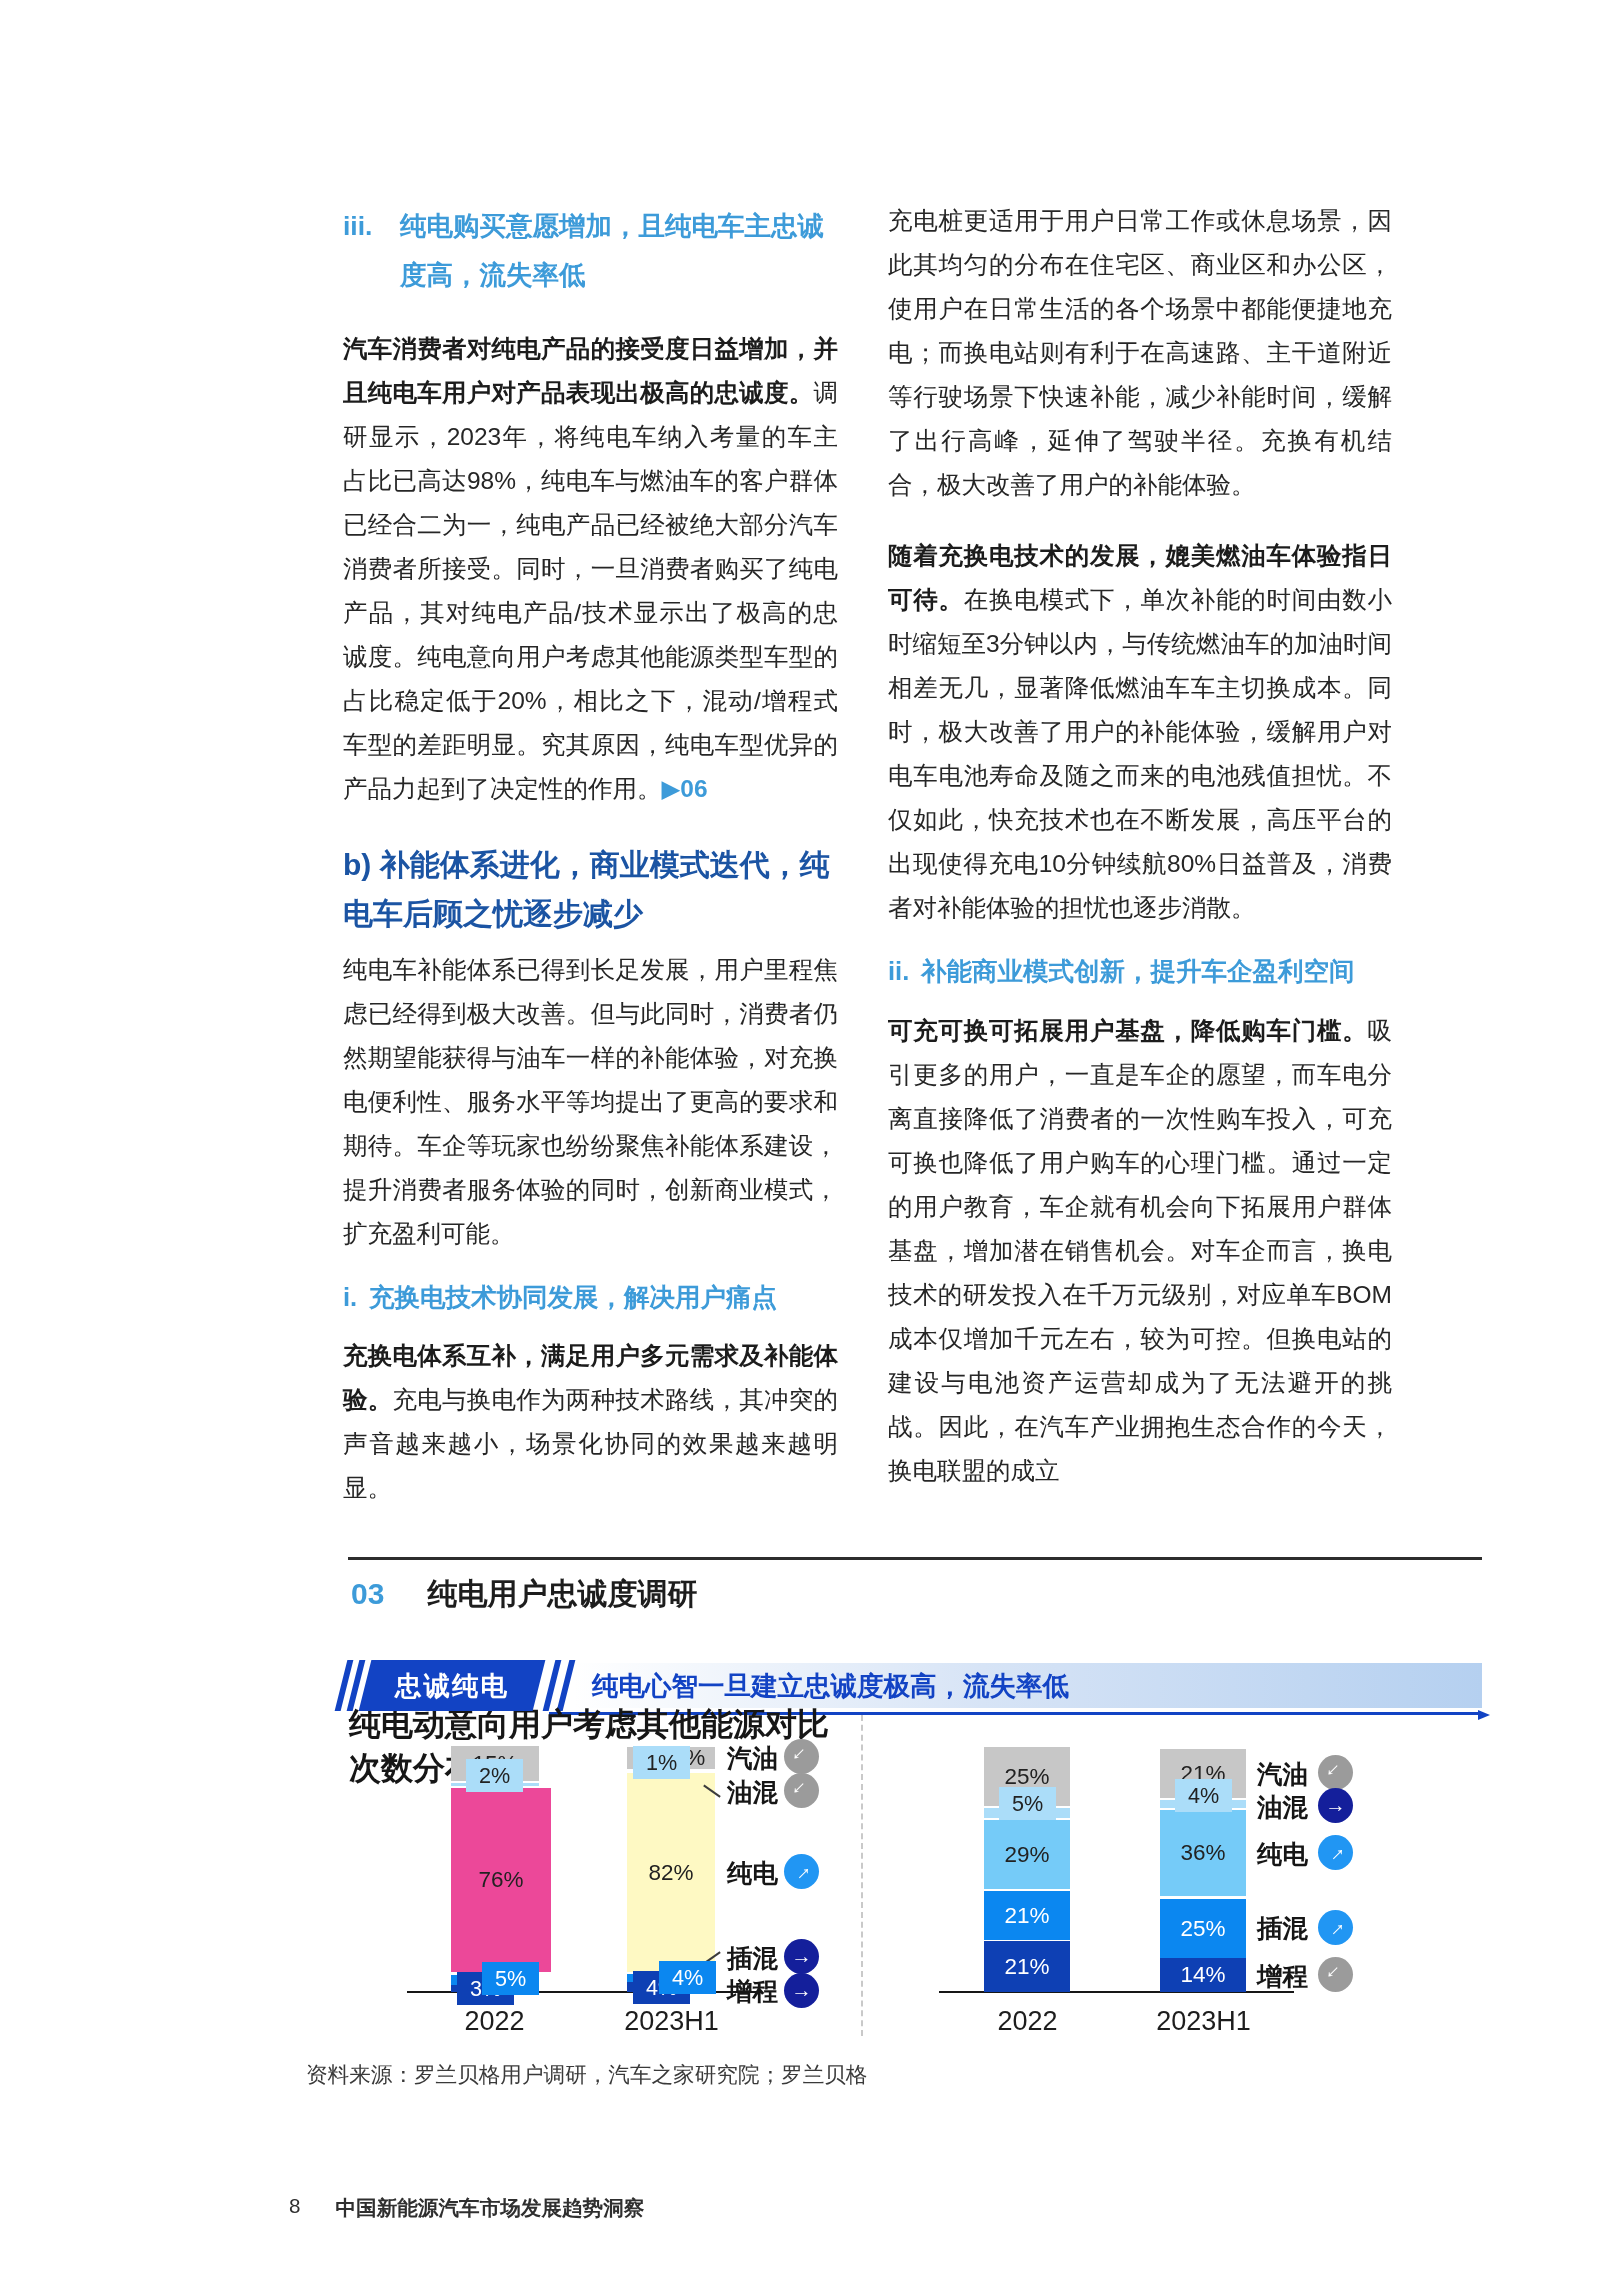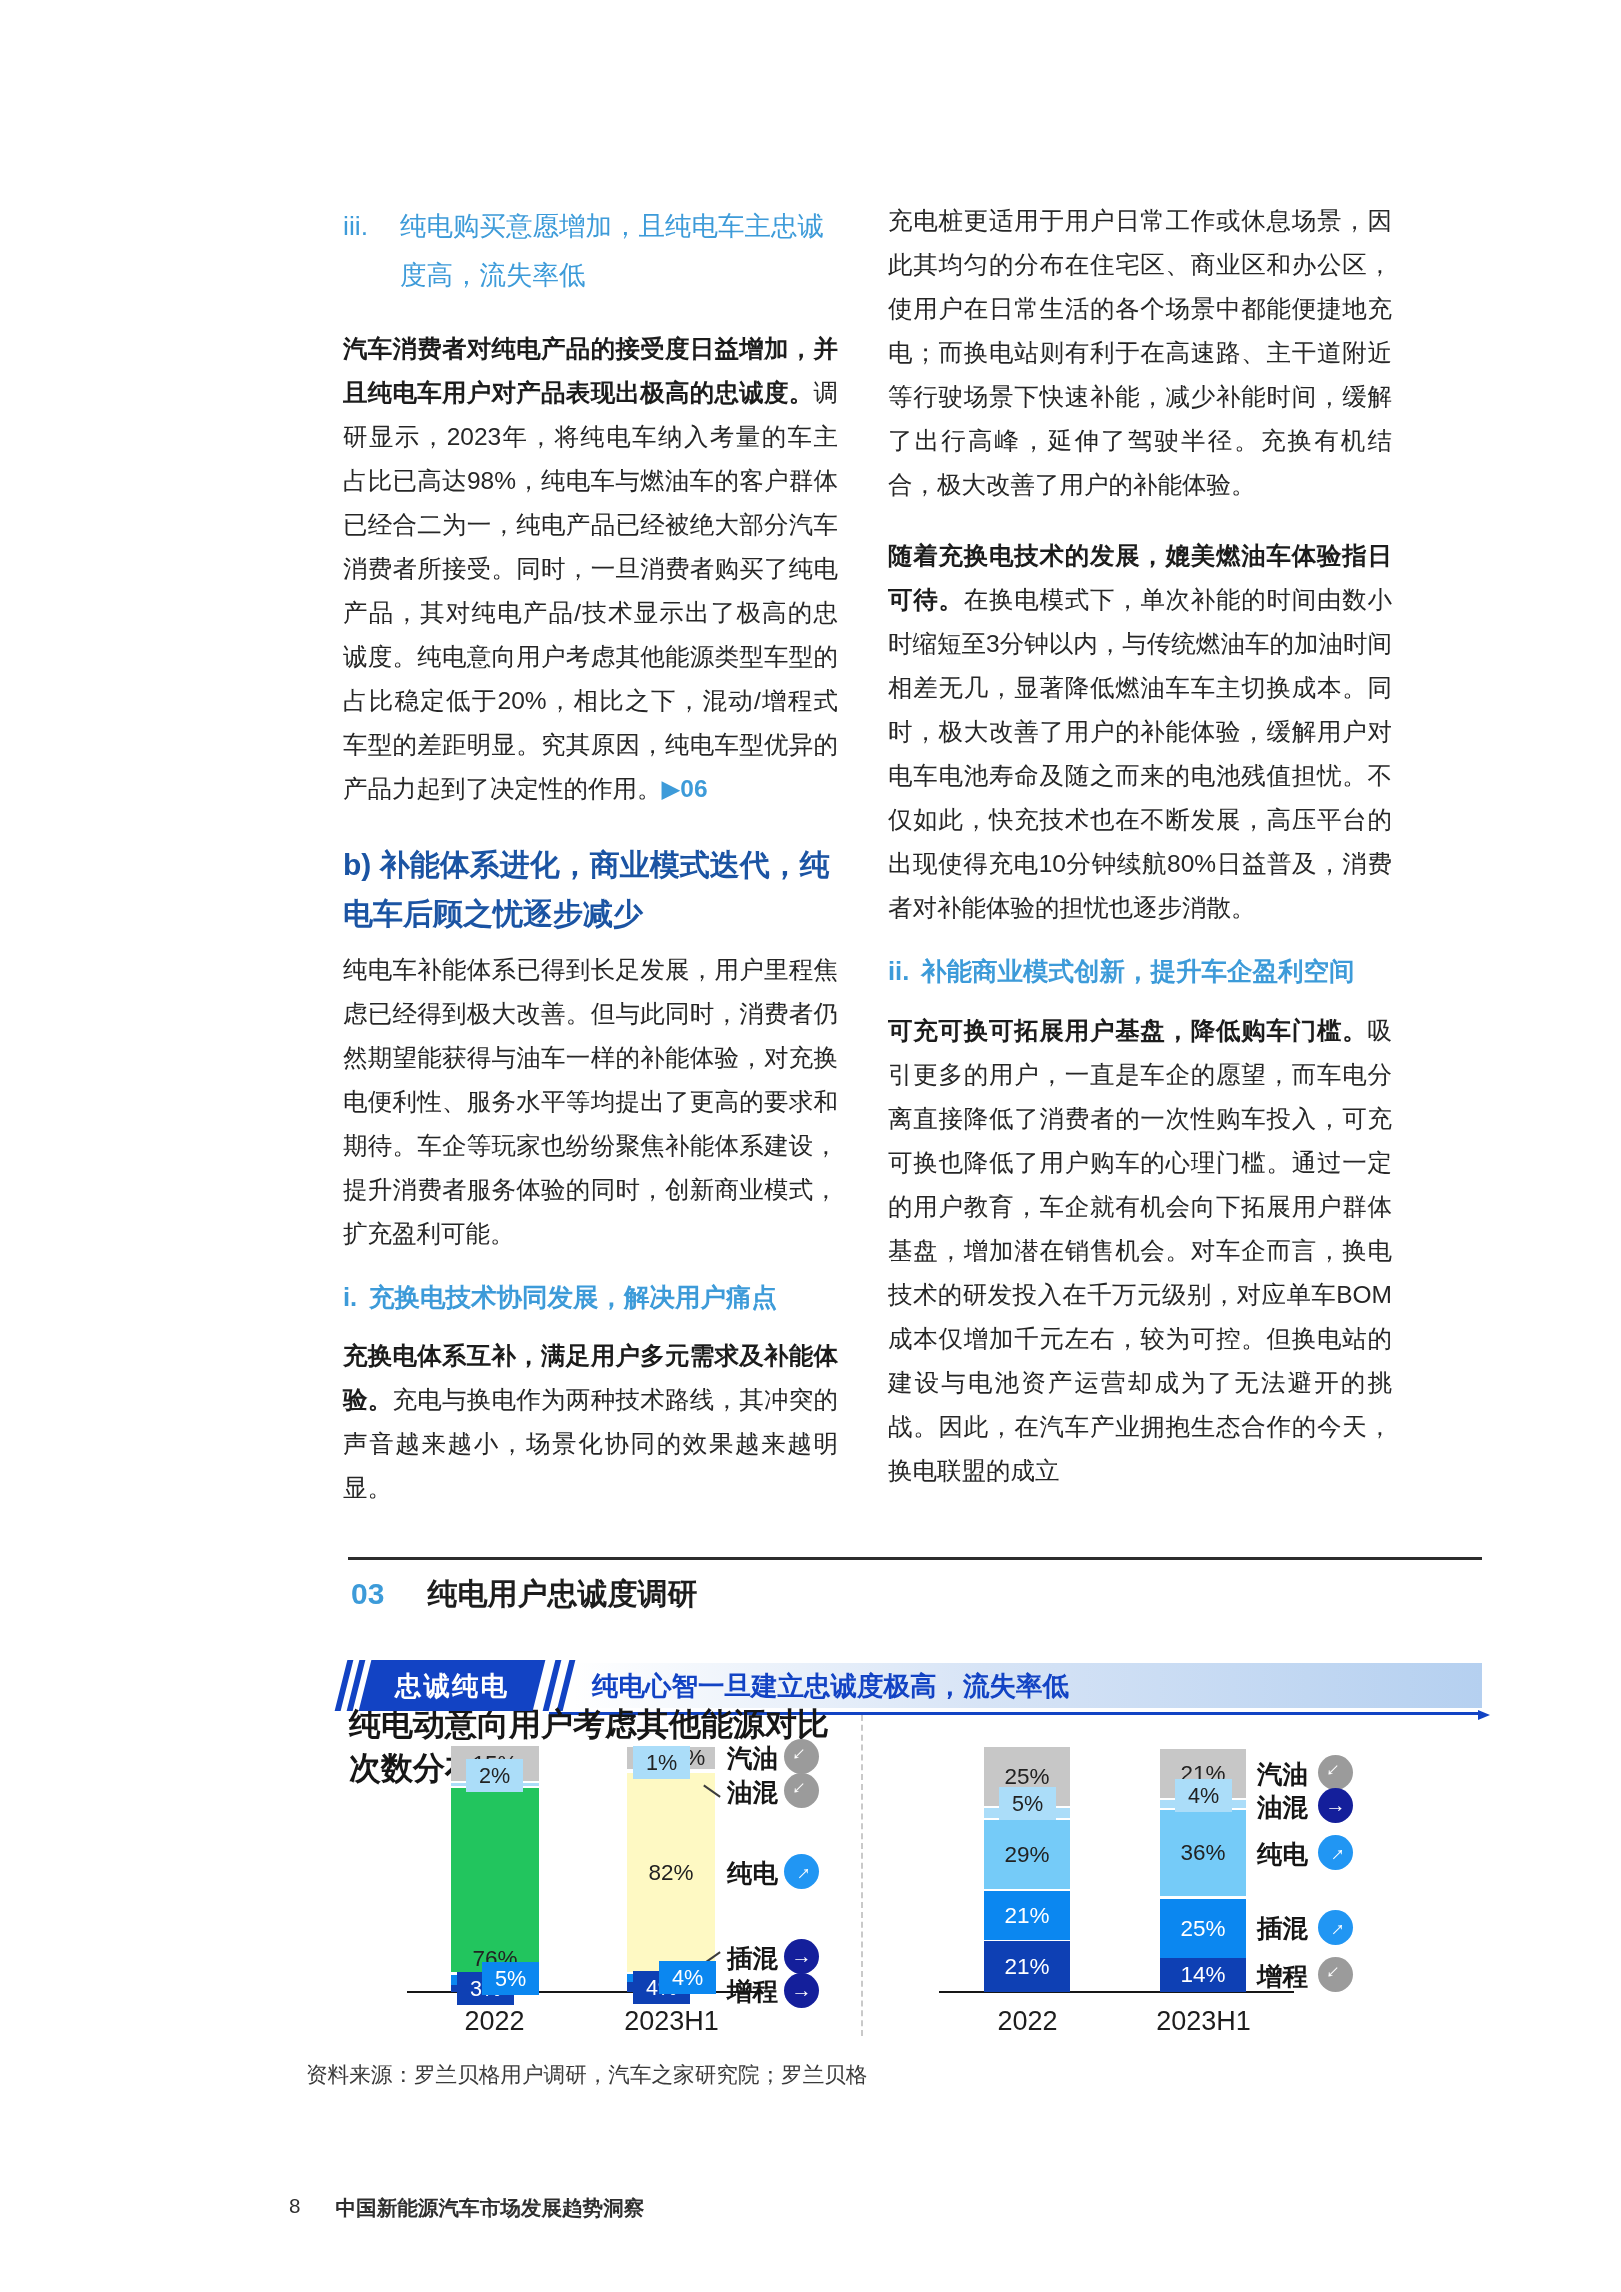--- a/index.html
+++ b/index.html
@@ -5,21 +5,21 @@
   html,body{margin:0;padding:0;width:1621px;height:2293px;background:#ffffff;
     font-family:"Liberation Sans","DejaVu Sans",sans-serif;color:#262626;overflow:hidden}
   .page{position:relative;width:1621px;height:2293px}
   .col{position:absolute}
   .col-left{left:343px;top:202px;width:495px}
   .col-right{left:888px;top:199px;width:504px}
   .para{font-size:24.5px;line-height:44px;text-align:justify;margin:0;color:#262626}
   .para .b{font-weight:700;color:#1c1c1c}
   .para .ref{color:#3d9bd9;font-weight:700}
   .para + .para{margin-top:27.4px}
-  .heading-sub{display:flex;color:#3d9bd9;font-weight:400;font-size:26.5px;line-height:49px;margin:0 0 27.4px}
+  .heading-sub{display:flex;color:#3d9bd9;font-weight:700;font-size:26.5px;line-height:49px;margin:0 0 27.4px}
   .hs-marker{flex:none;width:57px}
   .hs-text{width:431px}
   .heading-main{color:#1b54a3;font-weight:700;font-size:30px;line-height:49px;margin:29px 0 9.8px}
   .heading-sub2{display:flex;color:#3d9bd9;font-weight:700;font-size:25.5px;line-height:43px;margin:19.6px 0 15.7px}
   .hs2-marker{flex:none;margin-right:11.8px}
 
   .fig-rule{position:absolute;left:348px;top:1557px;width:1134px;height:2.9px;background:#2d2d2d}
   .fig-head{position:absolute;left:351px;top:1574px;font-size:30px;font-weight:700}
   .fig-num{color:#3d9bd9;margin-right:43px}
   .fig-title{color:#1d1d1d}
@@ -115,21 +115,21 @@
 
   <div class="fig-divider"></div>
 
   <div class="chart-panel" id="chart-left">
       <div class="chart-title">纯电动意向用户考虑其他能源对比次数分布[%]</div>
       <div class="axis" style="left: 64px; width: 353px; top: 290px;"></div>
       <div class="seg" style="left: 108px; width: 88px; bottom: 47px; height: 7.4px; background: rgb(14, 64, 180);"></div>
       <div class="boxlabel" style="background: rgb(14, 64, 180); color: rgb(255, 255, 255); left: 114px; top: 271px;">3%</div>
       <div class="seg sep" style="left: 108px; width: 88px; bottom: 54px; height: 12.3px; background: rgb(11, 135, 240);"></div>
       <div class="boxlabel" style="background: rgb(11, 135, 240); color: rgb(255, 255, 255); left: 139px; top: 261px;">5%</div>
-      <div class="seg sep" style="left: 108px; width: 88px; bottom: 67px; height: 186px; background: #22c55e; align-items: flex-end;">
+      <div class="seg sep" style="left: 108px; width: 100px; bottom: 67px; height: 186px; background: #ec4899;">
         <span class="seg-label">76%</span>
       </div>
       <div class="seg sep" style="left: 108px; width: 88px; bottom: 253px; height: 4.9px; background: rgb(171, 221, 249);"></div>
       <div class="boxlabel" style="background: rgb(171, 221, 249); color: rgb(34, 34, 34); left: 123px; top: 58px;">2%</div>
       <div class="seg sep" style="left: 108px; width: 88px; bottom: 258px; height: 37px; background: rgb(199, 199, 199);">
         <span class="seg-label">15%</span>
       </div>
       <div class="cat" style="left: 83px; top: 305px;">2022</div>
       <div class="seg" style="left: 284px; width: 88px; bottom: 47px; height: 9.8px; background: rgb(14, 64, 180);"></div>
       <div class="boxlabel" style="background: rgb(14, 64, 180); color: rgb(255, 255, 255); left: 290px; top: 270px;">4%</div>

